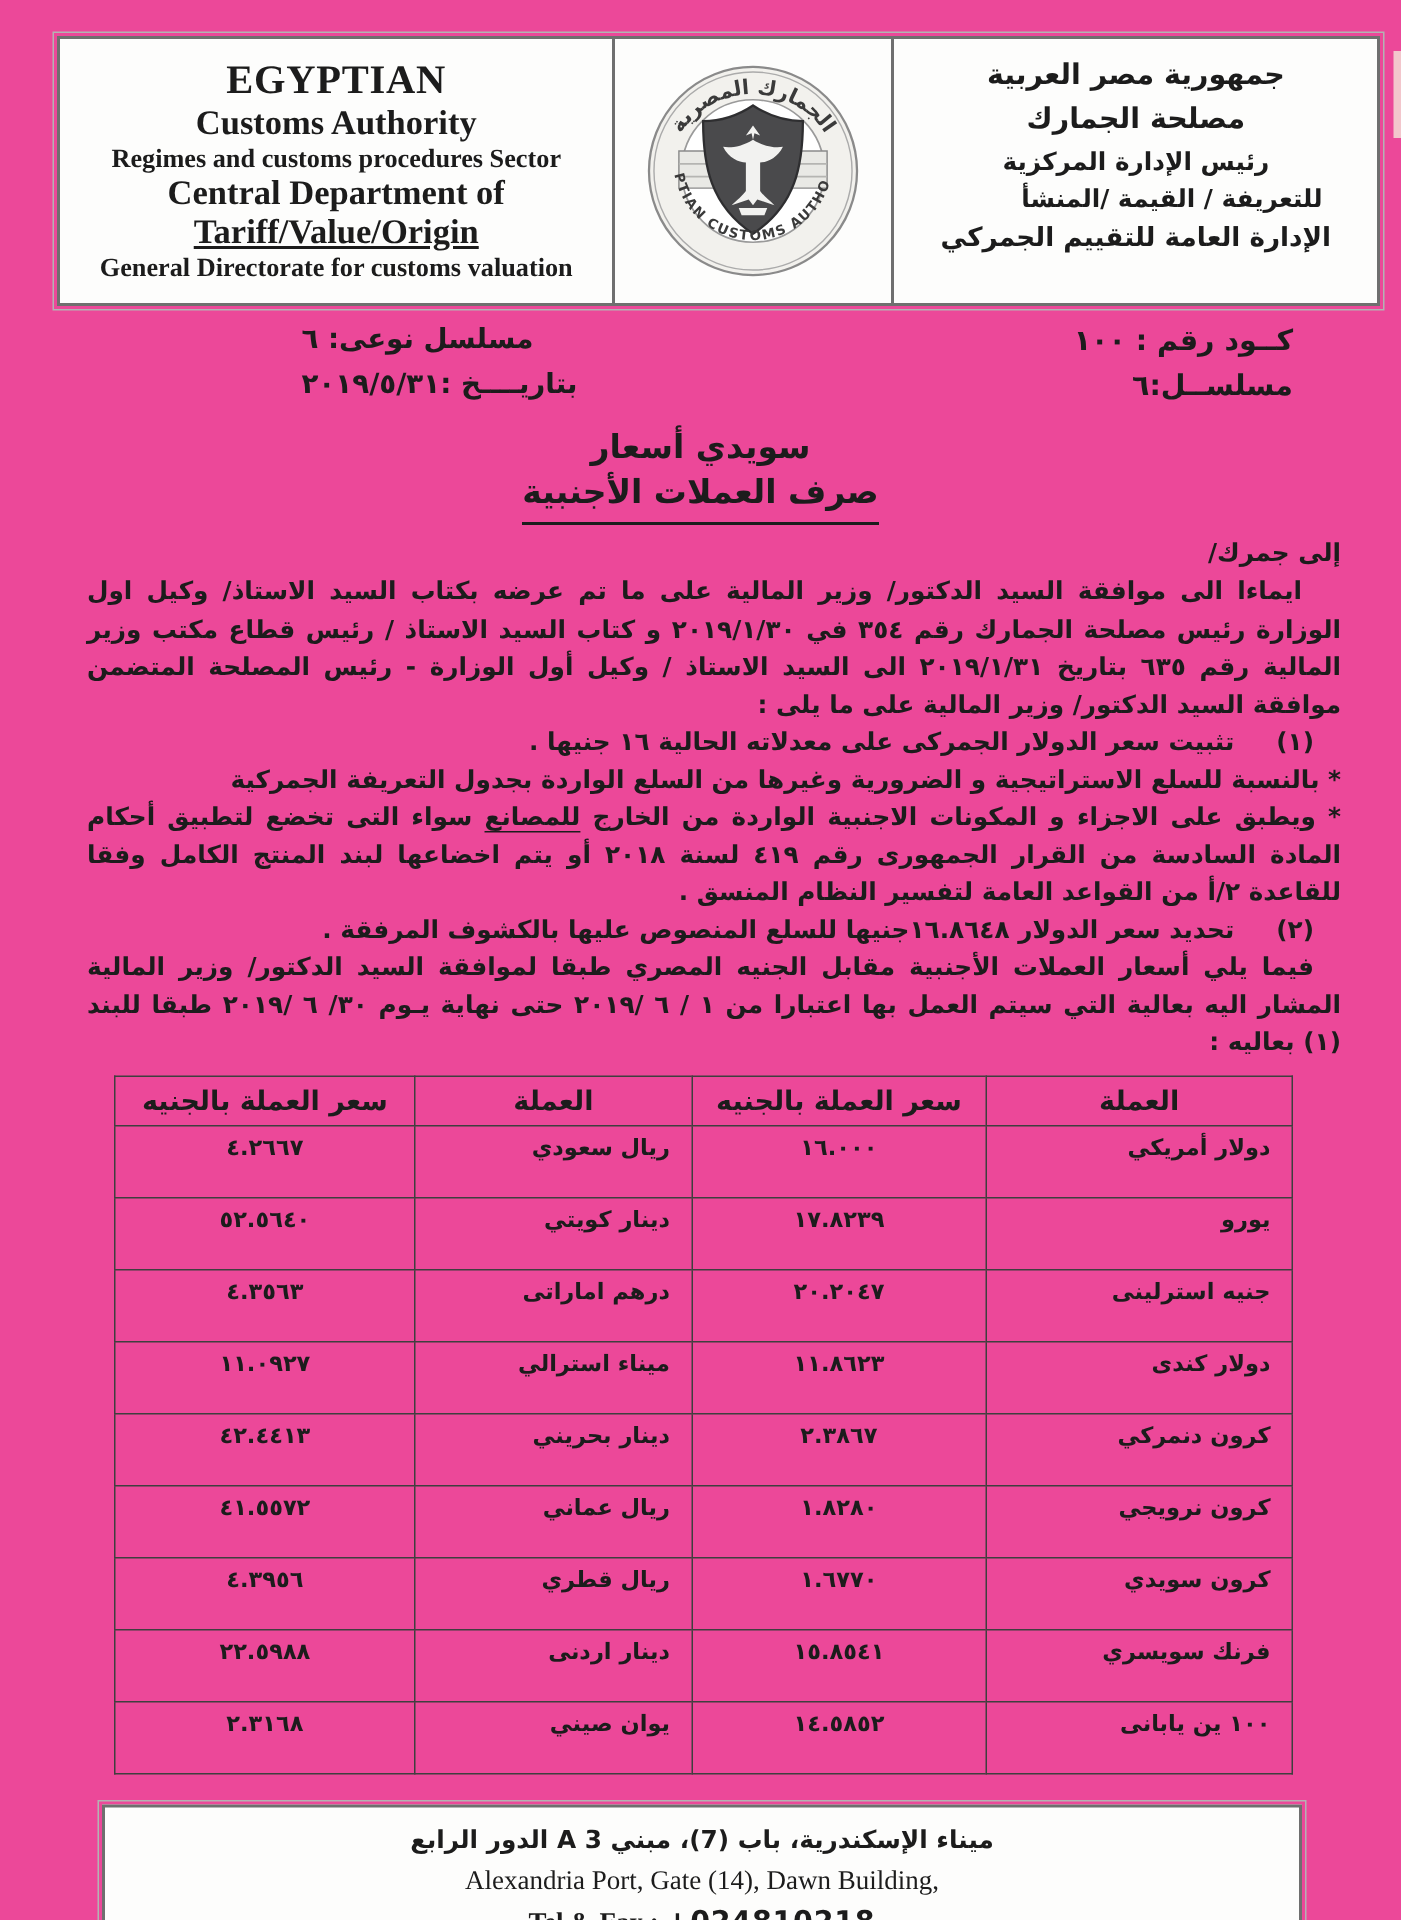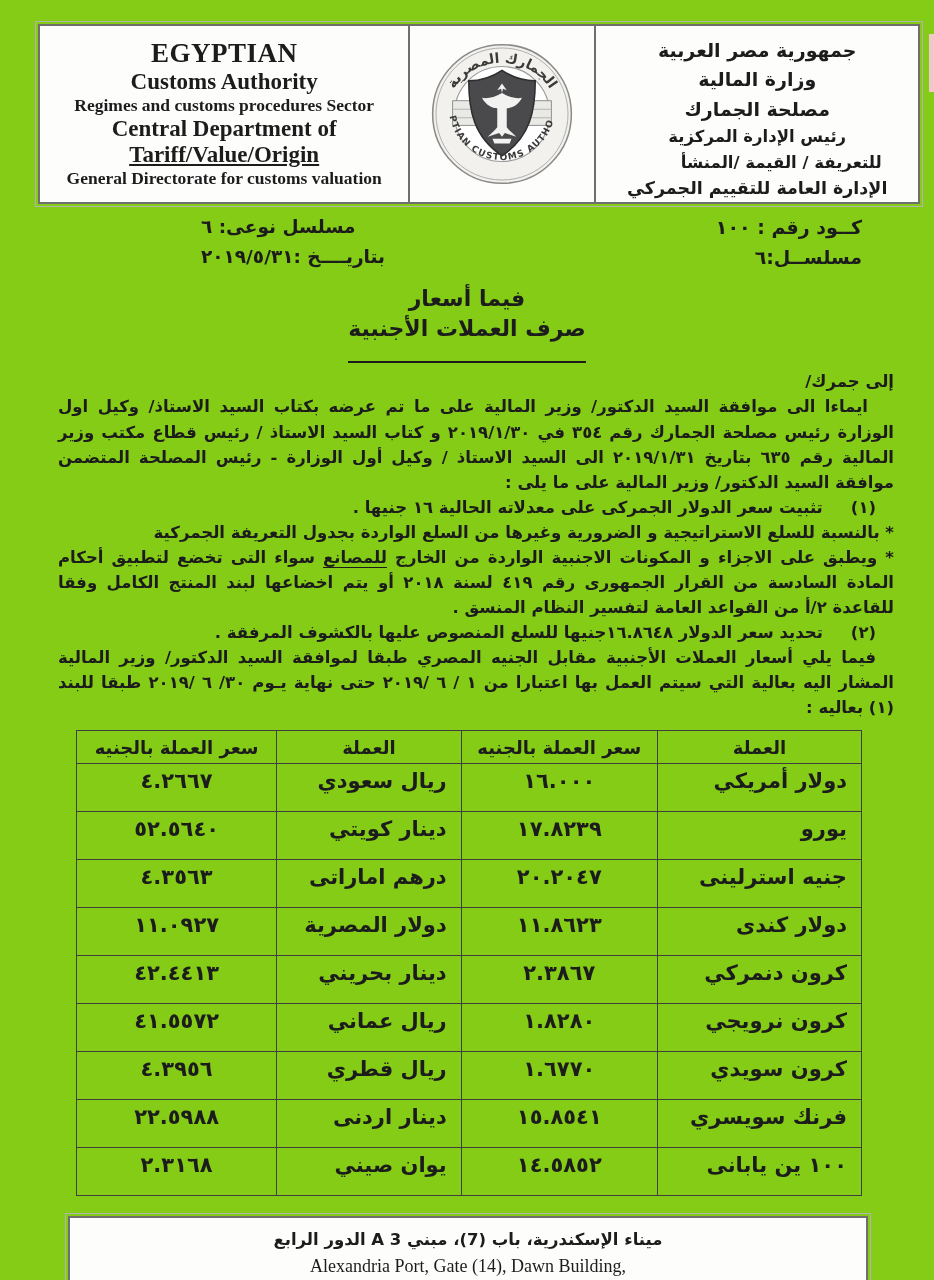--- a/index.html
+++ b/index.html
@@ -4,21 +4,21 @@
 <style>
   html,body{margin:0;padding:0;}
   body{
     width:934px;height:1280px;
     background:#f6f6f3;
     font-family:"DejaVu Sans",sans-serif;
     color:#1c1c1c;
   }
   .page{
     position:relative;width:934px;height:1280px;
-    background:#84cc16;overflow:hidden;
+    background:#ec4899;overflow:hidden;
   }
   
   .header-box{
     box-sizing:border-box;
     margin:24px 14px 0 38px;width:882px;height:180px;
     border:2px solid #6f6f6f;outline:1px solid #b3b3b3;outline-offset:2px;
     background:#fdfdfc;
     display:flex;flex-direction:row;
   }
   .hcell{box-sizing:border-box;height:100%;}
@@ -45,21 +45,21 @@
   .hcell-ar .a4{font-size:16.5px;}
   .hcell-ar .a5{font-size:16.5px;margin-left:48px;}
   .hcell-ar .a6{font-size:17.5px;}
   
   .meta-row{position:relative;height:74px;margin-top:6px;font-weight:700;}
   .meta-right{position:absolute;top:2px;right:72px;direction:rtl;text-align:right;font-size:19px;line-height:1.6;white-space:nowrap;}
   .meta-mid{position:absolute;top:2px;right:549px;direction:rtl;text-align:left;font-size:18.5px;line-height:1.6;white-space:nowrap;}
   
   .title-block{text-align:center;direction:rtl;font-weight:700;line-height:1.35;}
   .title-block .t1{font-size:22px;}
-  .title-block .t2{font-size:22px;display:inline-block;border-bottom:2.5px solid #1c1c1c;padding-bottom:18px;}
+  .title-block .t2{font-size:22px;display:inline-block;border-bottom:2.5px solid #1c1c1c;padding-bottom:5px;}
   
   .body-block{
     margin:6px 40px 0 58px;direction:rtl;text-align:right;
     font-size:16.5px;font-weight:700;line-height:1.52;
   }
   .body-block p{margin:0;}
   .salutation{margin-bottom:2px;}
   .p-just{text-align:justify;}
   .p1{text-indent:26px;}
   .item{padding-right:18px;}
@@ -67,21 +67,21 @@
   .u{text-decoration:underline;text-underline-offset:4px;}
   .p2{text-indent:18px;}
   
   table.rates{
     direction:rtl;border-collapse:collapse;
     margin:10px 0 0 76px;width:786px;table-layout:fixed;
     font-weight:700;
   }
   table.rates th,table.rates td{border:1.8px solid #3f3f3f;vertical-align:top;}
   table.rates th{height:30px;font-size:18px;text-align:center;vertical-align:middle;padding:1px 12px;}
-  table.rates td{height:41px;font-size:21px;padding-top:5px;}
+  table.rates td{height:41px;font-size:15px;padding-top:5px;}
   td.cur{text-align:right;padding-right:14px;}
   td.val{text-align:center;}
   col.c-cur1{width:26%;} col.c-rate1{width:25%;} col.c-cur2{width:23.5%;} col.c-rate2{width:25.5%;}
   
   .footer-box{
     box-sizing:border-box;
     margin:20px 0 0 68px;width:800px;height:118px;
     border:2px solid #6f6f6f;outline:1px solid #b3b3b3;outline-offset:2px;
     background:#fdfdfc;text-align:center;padding-top:10px;line-height:1.5;
   }
@@ -132,41 +132,40 @@
           <textPath href="#arcTop" startOffset="50%" text-anchor="middle">الجمارك المصرية</textPath>
         </text>
         <text font-family="DejaVu Sans, sans-serif" font-size="9.5" font-weight="bold" letter-spacing="1.2" fill="#3a3a3a">
           <textPath href="#arcBot" startOffset="50%" text-anchor="middle">EGYPTIAN CUSTOMS AUTHORITY</textPath>
         </text>
       </svg>
     </div>
 
     <div class="hcell hcell-ar">
       <div class="a1">جمهورية مصر العربية</div>
-      <div class="a2">وزارة المالية</div>
       <div class="a3">مصلحة الجمارك</div>
       <div class="a4">رئيس الإدارة المركزية</div>
       <div class="a5">للتعريفة / القيمة /المنشأ</div>
       <div class="a6">الإدارة العامة للتقييم الجمركي</div>
     </div>
   </div>
 
   <div class="meta-row">
     <div class="meta-right">
       <div>كــود رقم : ١٠٠</div>
       <div>مسلســل:٦</div>
     </div>
     <div class="meta-mid">
       <div>مسلسل نوعى: ٦</div>
       <div>بتاريــــخ :٢٠١٩/٥/٣١</div>
     </div>
   </div>
 
   <div class="title-block">
-    <div class="t1">فيما أسعار</div>
+    <div class="t1">سويدي أسعار</div>
     <div><span class="t2">صرف العملات الأجنبية</span></div>
   </div>
 
   <div class="body-block">
     <p class="salutation">إلى جمرك/</p>
     <p class="p-just p1">ايماءا الى موافقة السيد الدكتور/ وزير المالية على ما تم عرضه بكتاب السيد الاستاذ/ وكيل اول الوزارة رئيس مصلحة الجمارك رقم ٣٥٤ في ٢٠١٩/١/٣٠ و كتاب السيد الاستاذ / رئيس قطاع مكتب وزير المالية رقم ٦٣٥ بتاريخ ٢٠١٩/١/٣١ الى السيد الاستاذ / وكيل أول الوزارة - رئيس المصلحة المتضمن  موافقة السيد الدكتور/ وزير المالية على ما يلى :</p>
     <p class="item"><span class="item-num">(١)</span><span>تثبيت سعر الدولار الجمركى على معدلاته الحالية ١٦ جنيها .</span></p>
     <p class="p-just">* بالنسبة للسلع الاستراتيجية و الضرورية وغيرها من السلع الواردة بجدول التعريفة الجمركية</p>
     <p class="p-just"><span>* ويطبق على الاجزاء و المكونات الاجنبية الواردة من الخارج </span><span class="u">للمصانع</span><span> سواء التى تخضع لتطبيق أحكام المادة السادسة من القرار الجمهورى رقم ٤١٩ لسنة ٢٠١٨ أو يتم اخضاعها لبند المنتج الكامل وفقا للقاعدة ٢/أ من القواعد العامة لتفسير النظام المنسق .</span></p>
     <p class="item"><span class="item-num">(٢)</span><span>تحديد سعر الدولار ١٦.٨٦٤٨جنيها للسلع المنصوص عليها بالكشوف المرفقة .</span></p>
@@ -203,21 +202,21 @@
       </tr>
       <tr>
         <td class="cur">جنيه استرلينى</td>
         <td class="val">٢٠.٢٠٤٧</td>
         <td class="cur">درهم اماراتى</td>
         <td class="val">٤.٣٥٦٣</td>
       </tr>
       <tr>
         <td class="cur">دولار كندى</td>
         <td class="val">١١.٨٦٢٣</td>
-        <td class="cur">دولار المصرية</td>
+        <td class="cur">ميناء استرالي</td>
         <td class="val">١١.٠٩٢٧</td>
       </tr>
       <tr>
         <td class="cur">كرون دنمركي</td>
         <td class="val">٢.٣٨٦٧</td>
         <td class="cur">دينار بحريني</td>
         <td class="val">٤٢.٤٤١٣</td>
       </tr>
       <tr>
         <td class="cur">كرون نرويجي</td>

